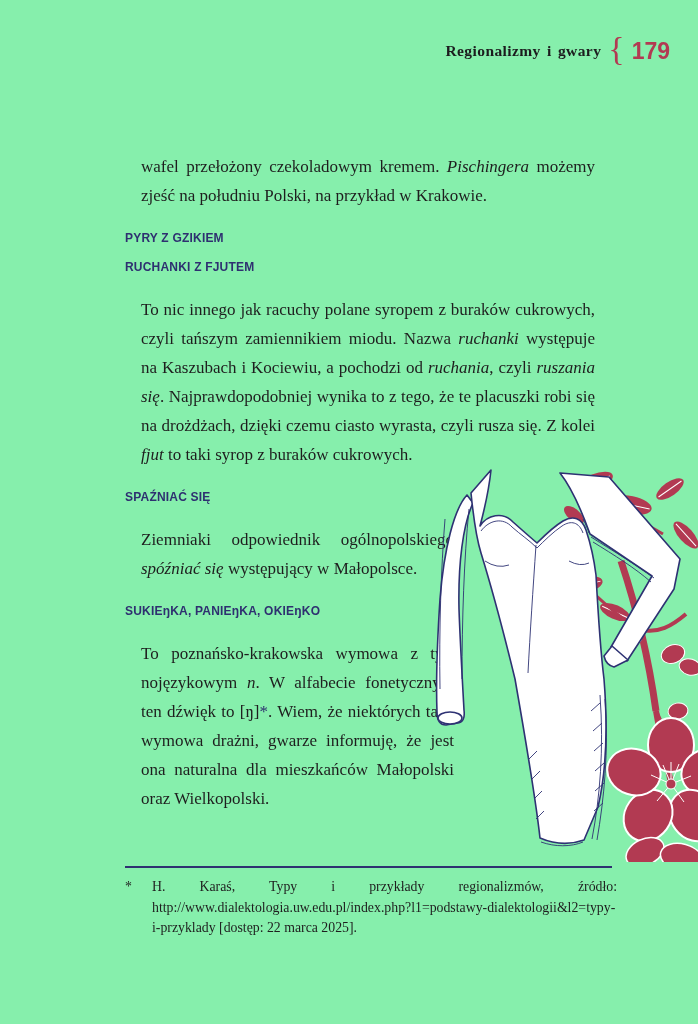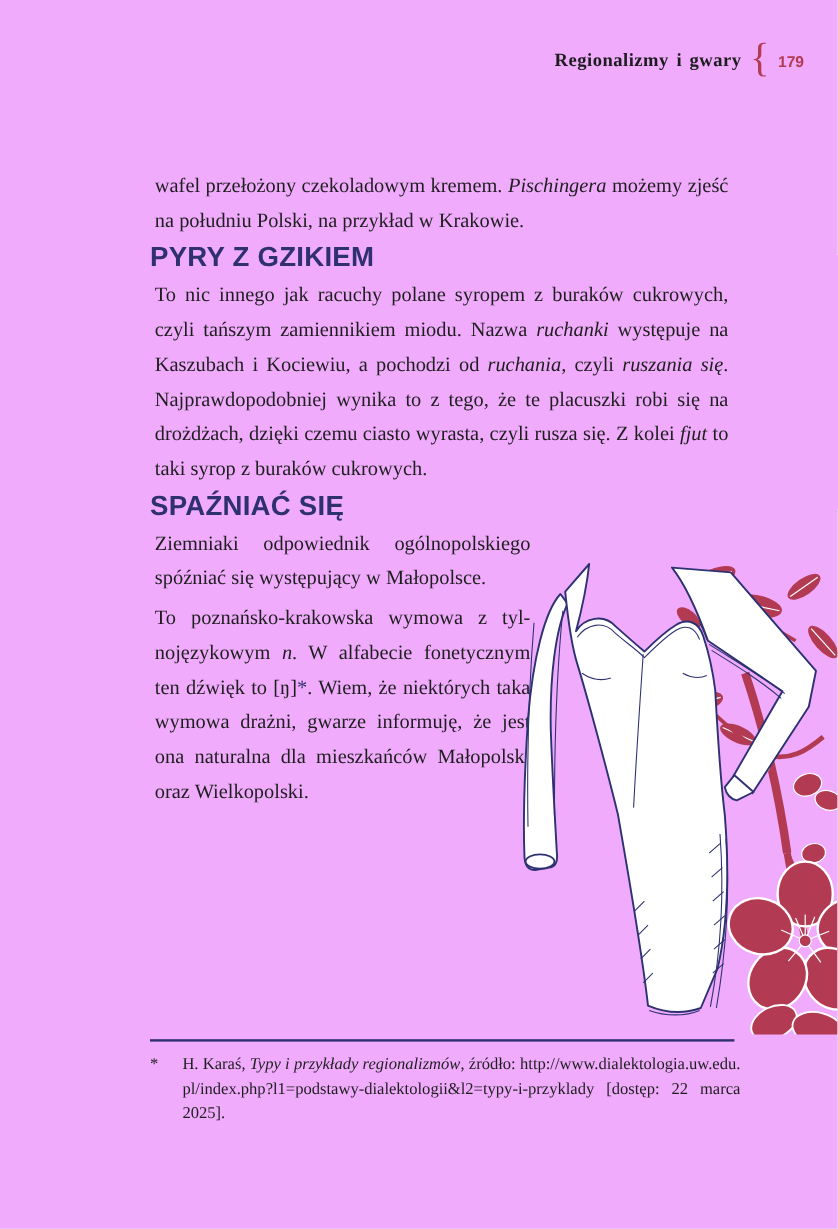--- a/index.html
+++ b/index.html
@@ -1,34 +1,34 @@
 <!DOCTYPE html>
 <html lang="pl"><head>
 <meta charset="utf-8">
 <style>
   html,body{margin:0;padding:0;background:#e8e8e8;}
   .page{
-    position:relative;width:698px;height:1024px;background:#f0abfc;
+    position:relative;width:698px;height:1024px;background:#86efac;
     overflow:hidden;font-family:"Liberation Serif",serif;color:#1e1e1e;
     margin:0 auto;
   }
   
   .running-header{
     position:absolute;top:34px;right:28px;display:flex;align-items:center;gap:7px;
   }
   .rh-title{font-size:15.5px;font-weight:bold;letter-spacing:.4px;color:#1c1c1e;word-spacing:2px;}
   .rh-brace{font-size:34px;font-weight:400;color:#b23a52;line-height:1;transform:translateY(-2px);}
-  .rh-number{font-family:"Liberation Sans",sans-serif;font-weight:bold;font-size:13px;color:#b23a52;}
+  .rh-number{font-family:"Liberation Sans",sans-serif;font-weight:bold;font-size:23px;color:#b23a52;}
   
   .content{position:absolute;left:125px;top:136px;width:486px;}
-  p.body{margin:4px;font-size:17px;line-height:29px;text-align:justify;}
+  p.body{margin:16px;font-size:17px;line-height:29px;text-align:justify;}
   .narrow{width:313px;}
   h2.section-heading{
     margin:0 0 5px 0;font-family:"Liberation Sans",sans-serif;font-weight:bold;
-    font-size:23px;line-height:24px;letter-spacing:.2px;color:#2e3070;white-space:nowrap;
+    font-size:12px;line-height:24px;letter-spacing:.2px;color:#2e3070;white-space:nowrap;
   }
   .gap-1{margin-top:17px;}
   .gap-2{margin-top:22px;}
   .gap-3{margin-top:26px;}
   .gap-4{margin-top:30px;}
   
   .illustration{position:absolute;left:423px;top:448px;width:275px;height:414px;}
   
   .footnote-rule{position:absolute;left:125px;top:866px;width:487px;height:2px;background:#2e3070;}
   .footnote{
@@ -47,25 +47,27 @@
     <span class="rh-title">Regionalizmy i gwary</span>
     <span class="rh-brace">{</span>
     <span class="rh-number">179</span>
   </div>
 
   <div class="content">
     <p class="body"><span>wafel przełożony czekoladowym kremem. </span><span style="font-style: italic;">Pischingera</span><span> możemy zjeść na południu Polski, na przykład w Krakowie.</span></p>
 
     <h2 class="section-heading gap-1">PYRY Z GZIKIEM</h2>
 
+    <h2 class="section-heading gap-2">RUCHANKI Z FJUTEM</h2>
     <p class="body"><span>To nic innego jak racuchy polane syropem z buraków cukrowych, czyli tańszym zamiennikiem miodu. Nazwa </span><span style="font-style: italic;">ruchanki</span><span> występuje na Kaszubach i Kociewiu, a pochodzi od </span><span style="font-style: italic;">ruchania</span><span>, czyli </span><span style="font-style: italic;">ruszania się</span><span>. Najprawdopodobniej wynika to z tego, że te placuszki robi się na drożdżach, dzięki czemu ciasto wyrasta, czyli rusza się. Z kolei </span><span style="font-style: italic;">fjut</span><span> to taki syrop z buraków cukrowych.</span></p>
 
     <h2 class="section-heading gap-3">SPAŹNIAĆ SIĘ</h2>
-    <p class="body narrow"><span>Ziemniaki odpowiednik ogólnopolskiego </span><span style="">spóźniać się</span><span> występujący w Małopolsce.</span></p>
+    <p class="body narrow"><span>Ziemniaki odpowiednik ogólnopolskiego </span><span style="font-style: italic;">spóźniać się</span><span> występujący w Małopolsce.</span></p>
 
+    <h2 class="section-heading gap-4">SUKIEŋKA, PANIEŋKA, OKIEŋKO</h2>
     <p class="body narrow"><span>To poznańsko-krakowska wymowa z tyl­nojęzykowym </span><span style="font-style: italic;">n</span><span>. W alfabecie fonetycznym ten dźwięk to [ŋ]</span><span style="color: rgb(46, 48, 112);">*</span><span>. Wiem, że niektórych taka wymowa drażni, gwarze informuję, że jest ona naturalna dla mieszkańców Małopolski oraz Wielkopolski.</span></p>
   </div>
 
   <svg class="illustration" viewBox="0 0 275 412" width="275" height="414" aria-hidden="true">
 
     <g fill="#b23a52">
       <g transform="rotate(-22 172 33)">
           <ellipse cx="172" cy="33" rx="19" ry="8"></ellipse>
           <line x1="156" y1="33" x2="188" y2="33" stroke="#fff" stroke-width="1"></line>
         </g>
@@ -173,16 +175,16 @@
       <path d="M168,262 L177,254 M170,282 L179,274 M171,302 L180,294 M172,322 L181,314 M172,342 L181,334 M171,362 L180,354"></path>
       <path d="M118,393 C132,398 148,398 160,393"></path>
       <path d="M22,70 C18,120 16,180 17,240 M46,60 C41,110 39,170 39,230"></path>
       <path d="M106,310 L114,302 M109,330 L117,322 M111,350 L119,342 M113,370 L121,362"></path>
     </g>
   </svg>
 
   <div class="footnote-rule"></div>
   <div class="footnote">
     <span class="fn-marker">*</span>
-    <span class="fn-text"><span>H. Karaś, </span><span style="font-style: italic;">Typy i przykłady regionalizmów</span><span>, źródło: http://www.dialektologia.uw.edu.​pl/index.php?l1=podstawy-dialektologii&amp;l2=typy-i-przyklady [dostęp: 22 marca 2025].</span></span>
+    <span class="fn-text"><span>H. Karaś, </span><span style="">Typy i przykłady regionalizmów</span><span>, źródło: http://www.dialektologia.uw.edu.​pl/index.php?l1=podstawy-dialektologii&amp;l2=typy-i-przyklady [dostęp: 22 marca 2025].</span></span>
   </div>
 
 </div>
 
 </body></html>

